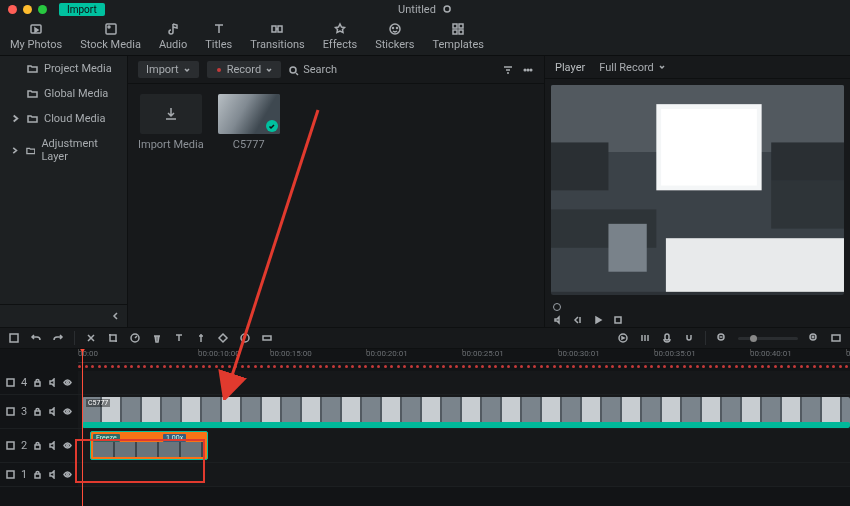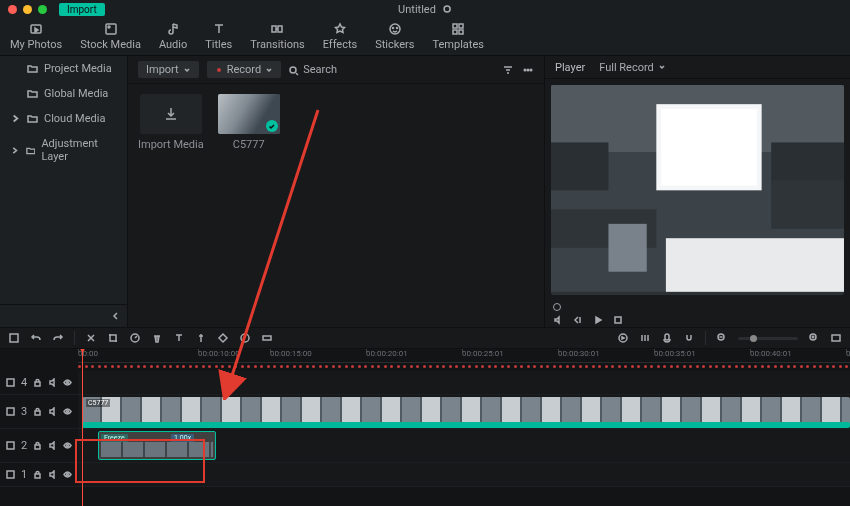--- a/index.html
+++ b/index.html
@@ -555,21 +555,21 @@
         </svg>
       <svg class="icon">
           <path d="M2 3v3h2l2 2V1L4 3z"></path>
         </svg>
       <svg class="icon">
           <path d="M1 4.5s1.5-2.5 3.5-2.5S8 4.5 8 4.5 6.5 7 4.5 7 1 4.5 1 4.5z"></path>
           <circle cx="4.5" cy="4.5" r="1"></circle>
         </svg>
     </div>
     <div class="track-body">
-      <div class="clip-tl" style="left:20px;width:118px;background:#404040;border:1px solid #00c19f">
+      <div class="clip-tl" style="left:12px;width:118px;background:#f97316;border:1px solid #00c19f">
         <div class="badge">Freeze</div>
         <div class="badge" style="left:72px;background:#3a5d7a">1.00x</div>
         <div style="position:absolute;inset:10px 2px 2px;background:repeating-linear-gradient(90deg,#6a747c 0,#6a747c 20px,#3e464c 20px,#3e464c 22px)"></div>
       </div>
     </div>
   </div>
 
   <div class="track">
     <div class="track-head">
       <svg class="icon">

